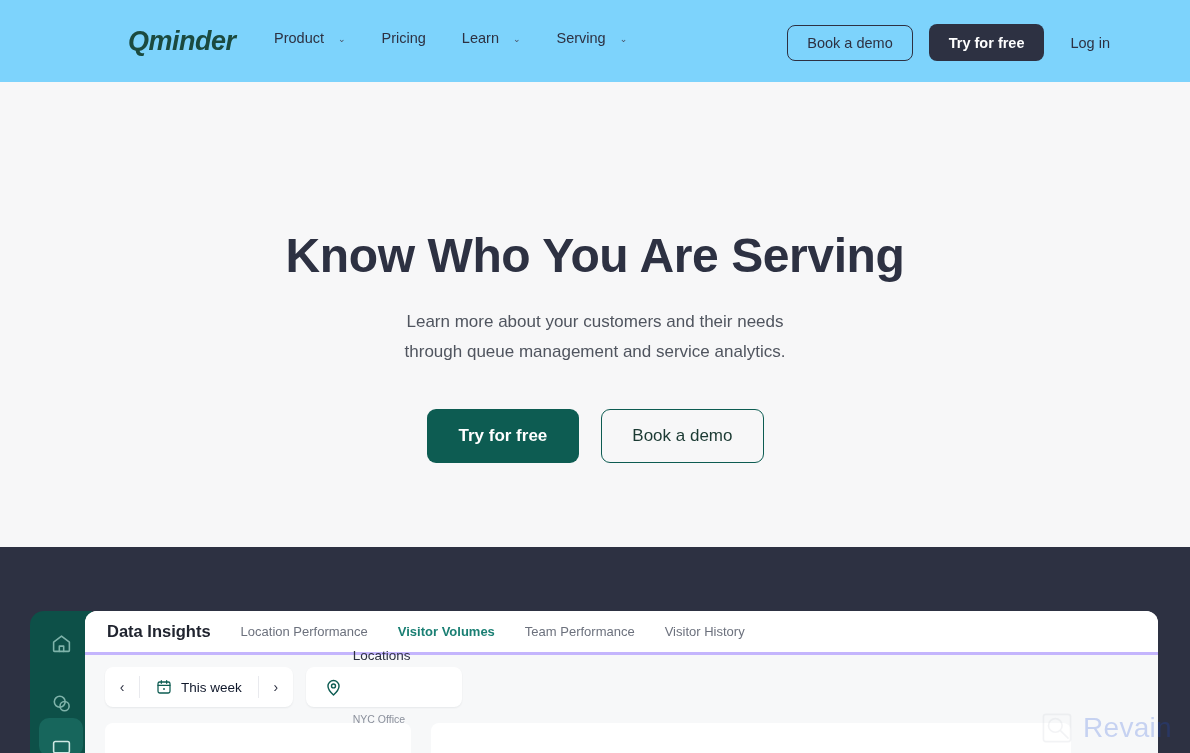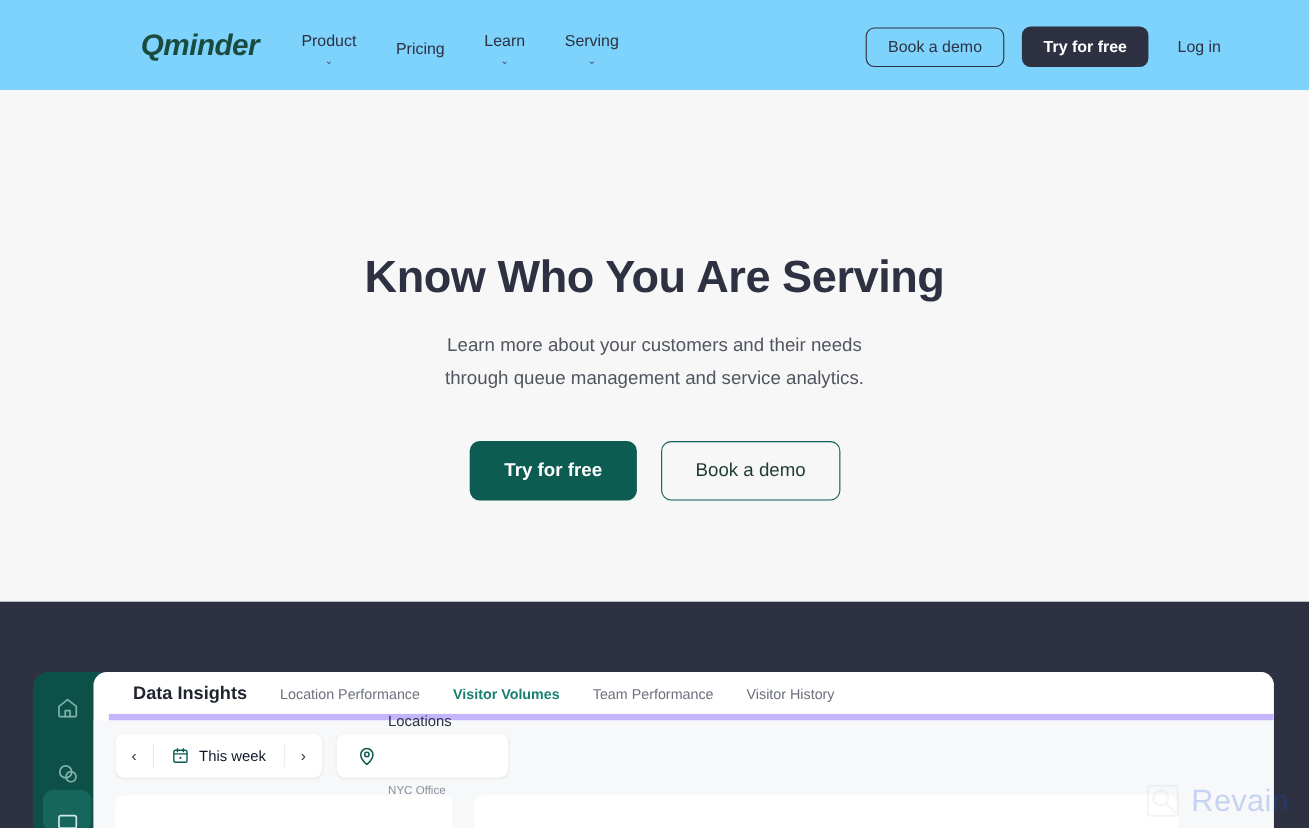--- a/index.html
+++ b/index.html
@@ -20,24 +20,23 @@
   .logo {
     position: absolute; left: 128px; top: 26px;
     font-size: 27px; font-weight: bold; font-style: italic;
     color: #1b4a3f; letter-spacing: -0.5px;
   }
   .nav-links {
     position: absolute; left: 274px; top: 30px;
     display: flex; align-items: center; gap: 36px;
   }
   .nav-link {
-    display: flex; align-items: center; gap: 3px;
+    display: flex; align-items: center; gap: 14px;
     font-size: 14.5px; color: #2d3142; cursor: pointer;
     white-space: nowrap;
-    flex-direction: column;
   }
   .chev { font-size: 9px; color: #4a4f63; transform: translateY(1px); }
   .nav-right {
     position: absolute; right: 80px; top: 24px;
     display: flex; align-items: center; gap: 16px;
   }
   .btn-outline-dark {
     border: 1.6px solid #2d3142; border-radius: 8px;
     padding: 9px 19px; font-size: 14.5px; color: #2d3142;
     background: transparent; cursor: pointer; white-space: nowrap;
@@ -54,21 +53,21 @@
     margin-left: 10px; white-space: nowrap; text-align: center;
   }
 
   
   .hero {
     position: absolute; top: 82px; left: 0; width: 1190px; height: 465px;
     background: #f7f7f8; text-align: center;
   }
   .hero h1 {
     margin-top: 146px;
-    font-size: 41px; font-weight: bold; color: #2d3142;
+    font-size: 48px; font-weight: bold; color: #2d3142;
     letter-spacing: -0.4px;
   }
   .hero p {
     margin-top: 24px; font-size: 17px; line-height: 30px;
     color: #50555f;
   }
   .hero-cta {
     margin-top: 42px;
     display: flex; justify-content: center; align-items: center; gap: 22px;
   }
@@ -111,23 +110,22 @@
   .app-card {
     position: absolute; left: 85px; top: 611px;
     width: 1073px; height: 142px;
     background: #ffffff;
     border-radius: 12px 12px 0 0;
     overflow: hidden;
   }
   .app-header {
     height: 44px; display: flex; align-items: center;
     padding-left: 22px; gap: 0px;
-    border-bottom: 6px solid #c4b5fd;
+    border-bottom: 3px solid #c4b5fd;
     background: #ffffff;
-    margin-left: 14px;
   }
   .app-title {
     font-size: 16.5px; font-weight: bold; color: #20242f;
     margin-right: 30px; white-space: nowrap;
   }
   .app-tabs { display: flex; align-items: center; gap: 30px; }
   .app-tab {
     font-size: 13px; color: #6c717d; cursor: pointer; white-space: nowrap;
   }
   .app-tab.active { color: #1a7f73; font-weight: bold; }

